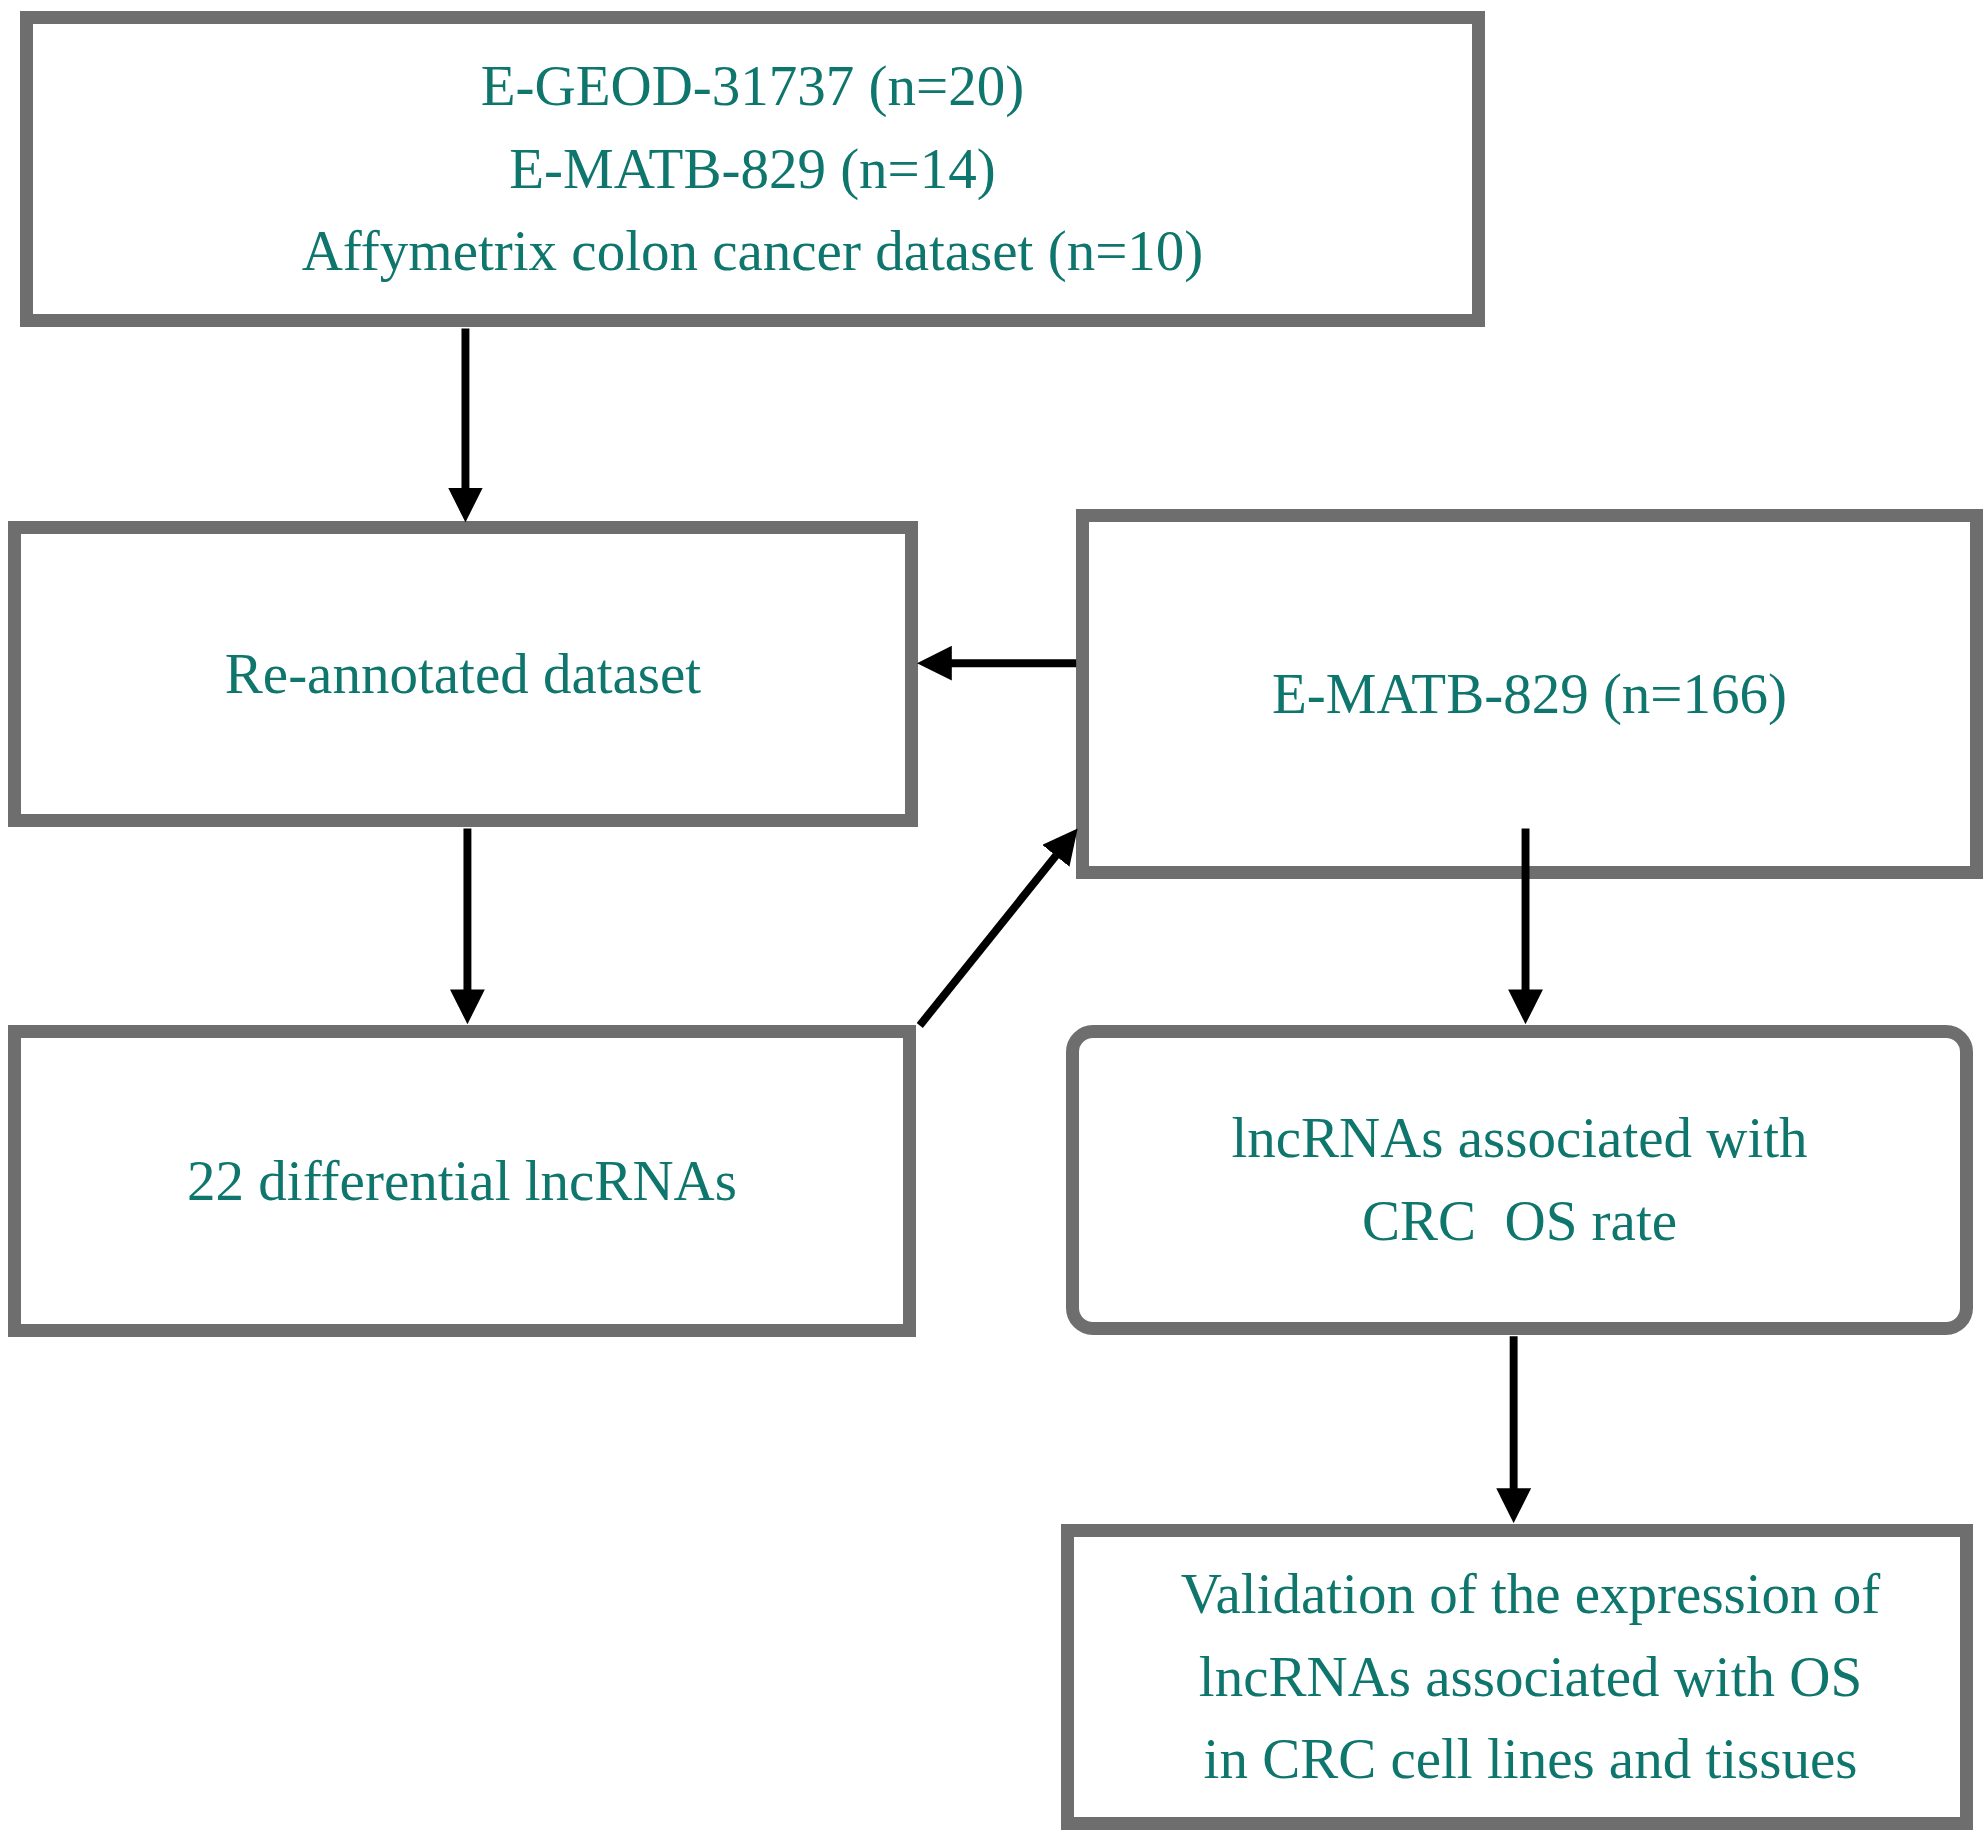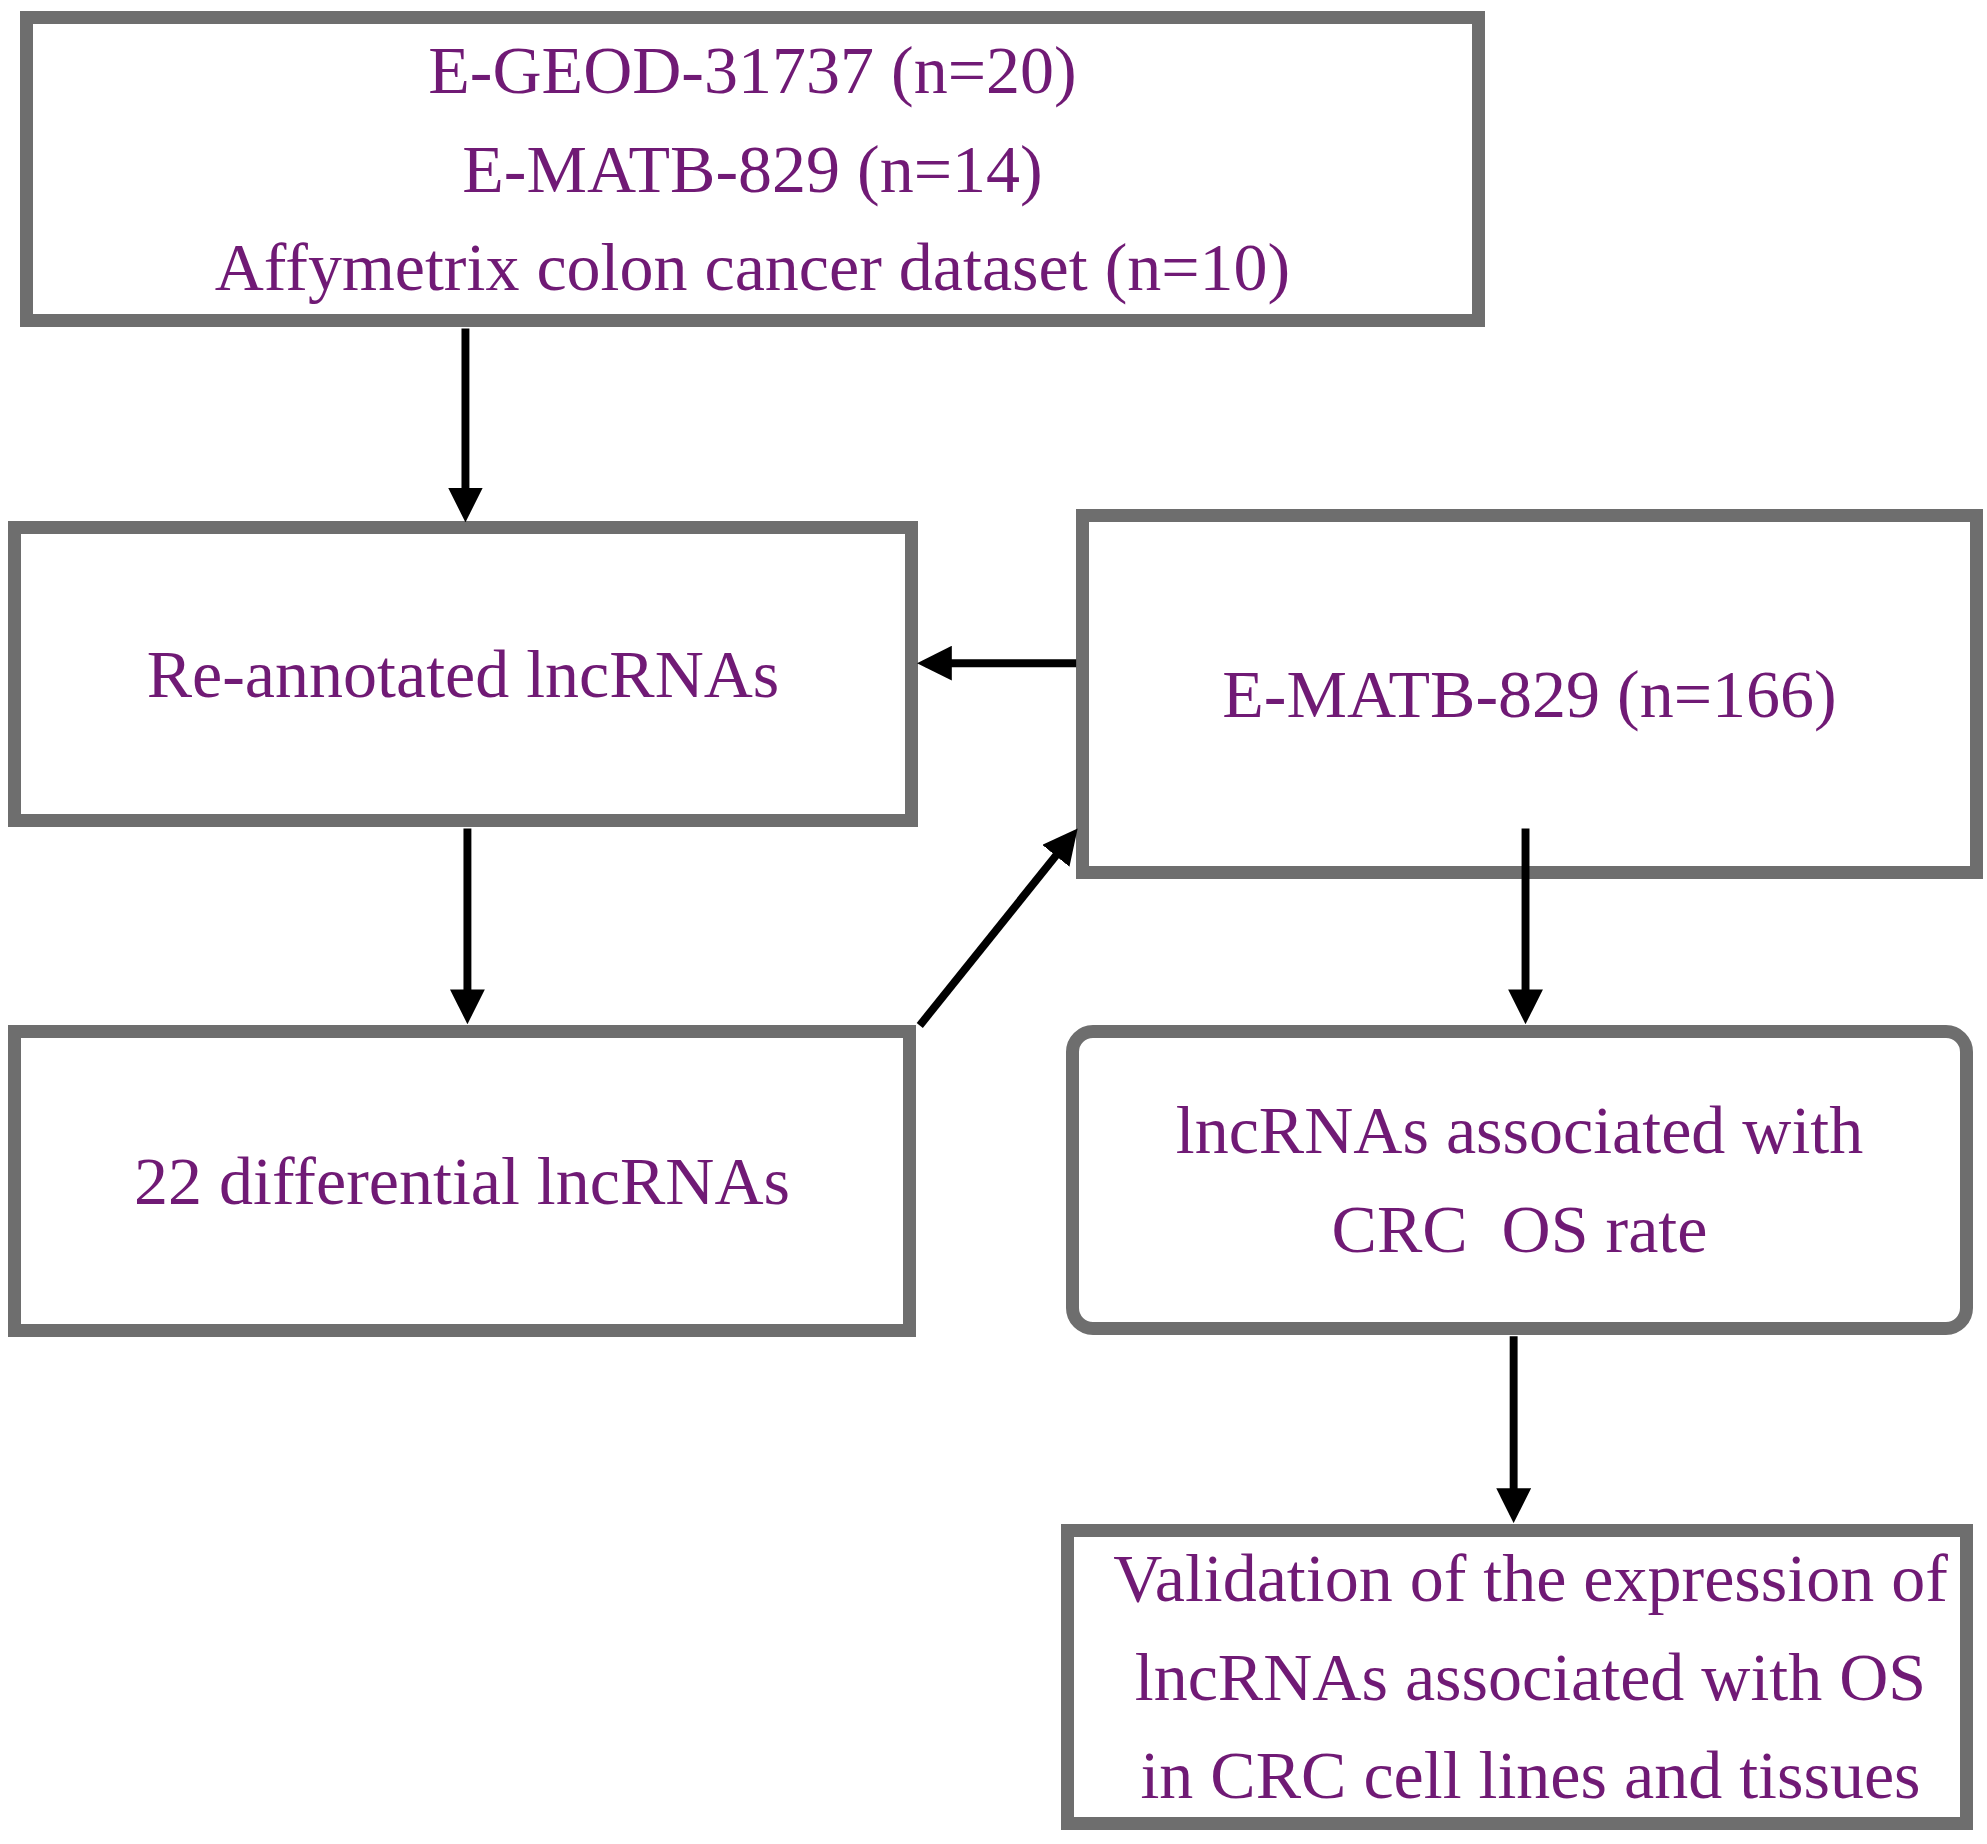--- a/index.html
+++ b/index.html
@@ -17,23 +17,23 @@
     box-sizing: border-box;
     background: #ffffff;
     border: 13px solid #6e6e6e;
     display: flex;
     align-items: center;
     justify-content: center;
   }
   .box .label {
     white-space: pre-wrap;
     text-align: center;
-    font-size: 68px;
+    font-size: 57px;
     line-height: 1.45;
-    color: #701a75;
+    color: #0f766e;
   }
   #box-datasets     { left: 20px;   top: 11px;   width: 1465px; height: 316px; }
   #box-reannotated  { left: 8px;    top: 521px;  width: 910px;  height: 306px; }
   #box-ematb166     { left: 1076px; top: 509px;  width: 907px;  height: 370px; }
   #box-diff48       { left: 8px;    top: 1025px; width: 908px;  height: 312px; }
   #box-os-rate      { left: 1066px; top: 1025px; width: 907px;  height: 310px; border-radius: 27px; }
   #box-validation   { left: 1061px; top: 1524px; width: 912px;  height: 306px; padding-left: 27px; }
   .arrows {
     position: absolute;
     left: 0; top: 0;
@@ -52,21 +52,21 @@
 
 <div class="canvas">
 
   <div class="box" id="box-datasets">
     <span class="label">E-GEOD-31737 (n=20)
 E-MATB-829 (n=14)
 Affymetrix colon cancer dataset (n=10)</span>
   </div>
 
   <div class="box" id="box-reannotated">
-    <span class="label">Re-annotated lncRNAs</span>
+    <span class="label">Re-annotated dataset</span>
   </div>
 
   <div class="box" id="box-ematb166">
     <span class="label">E-MATB-829 (n=166)</span>
   </div>
 
   <div class="box" id="box-diff48">
     <span class="label">22 differential lncRNAs</span>
   </div>
 

